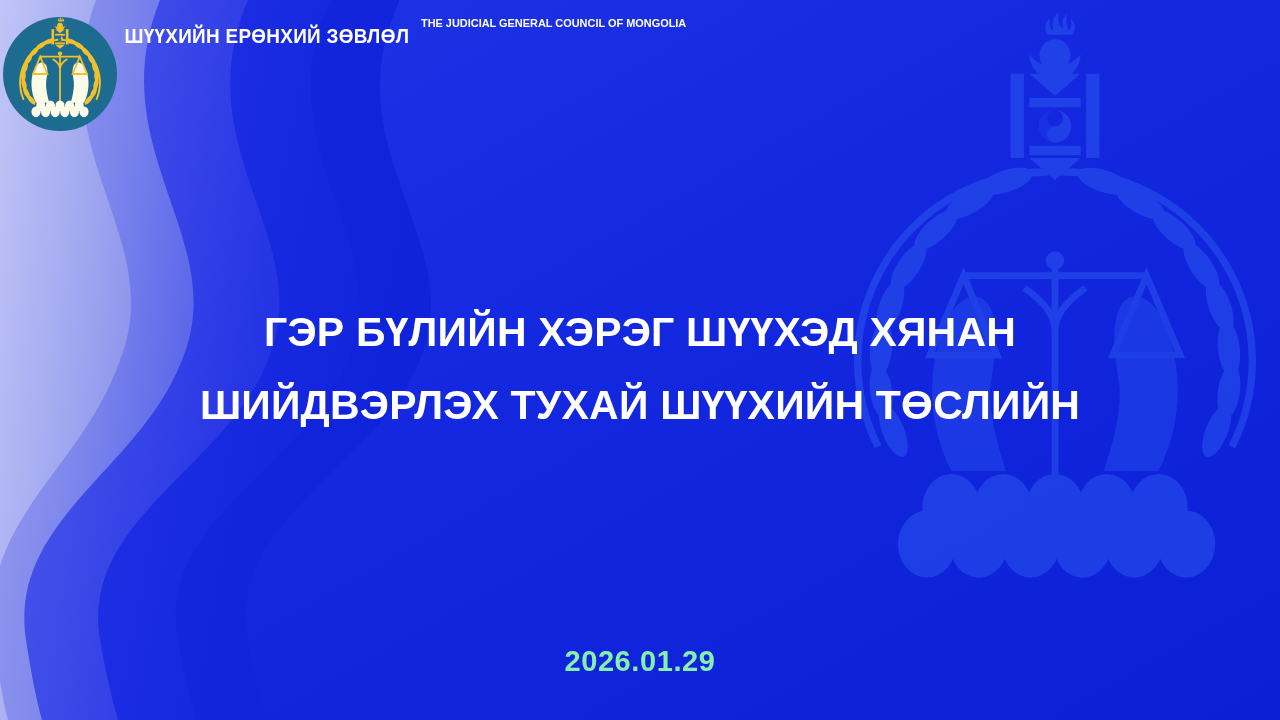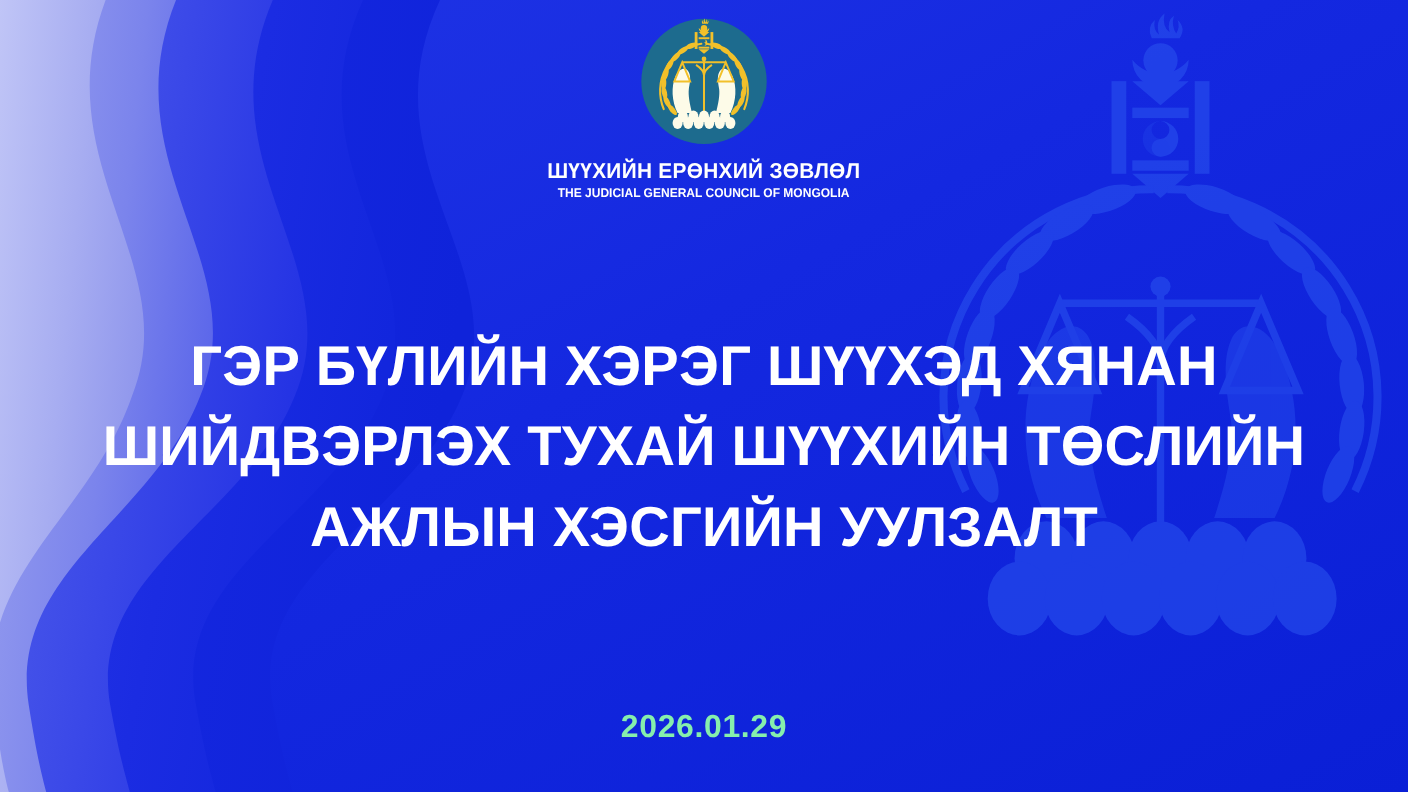--- a/index.html
+++ b/index.html
@@ -23,22 +23,22 @@
     width:100%; height:100%;
     display:block;
   }
 
   
   .logo-block {
     position:absolute;
     left:0; right:0;
     top:14px;
     display:flex;
-    flex-direction:column;
-    align-items:center;
+    flex-direction:row;
+    align-items:flex-start;
     z-index:6;
   }
   .emblem { display:block; width:120px; height:120px; }
 
   .org-name {
     margin-top:13px;
     color:#ffffff;
     font-size:19.5px;
     font-weight:bold;
     letter-spacing:0.3px;
@@ -63,21 +63,21 @@
   .title-wrap {
     position:absolute;
     left:0; right:0;
     top:296px;
     z-index:6;
     text-align:center;
     padding:0 60px;
   }
   .title-line {
     color:#ffffff;
-    font-size:51px;
+    font-size:41px;
     font-weight:bold;
     line-height:73px;
     letter-spacing:0.2px;
     white-space:nowrap;
   }
 
   
   .date {
     position:absolute;
     left:0; right:0;
@@ -312,18 +312,17 @@
       </g>
     </svg>
 
     <div class="org-name">ШҮҮХИЙН ЕРӨНХИЙ ЗӨВЛӨЛ</div>
     <div class="org-sub">THE JUDICIAL GENERAL COUNCIL OF MONGOLIA</div>
   </div>
 
   <div class="title-wrap">
     <div class="title-line">ГЭР БҮЛИЙН ХЭРЭГ ШҮҮХЭД ХЯНАН</div>
     <div class="title-line">ШИЙДВЭРЛЭХ ТУХАЙ ШҮҮХИЙН ТӨСЛИЙН</div>
-    <div class="title-line">АЖЛЫН ХЭСГИЙН УУЛЗАЛТ</div>
   </div>
 
   <div class="date">2026.01.29</div>
 
 </div>
 
 </body></html>

